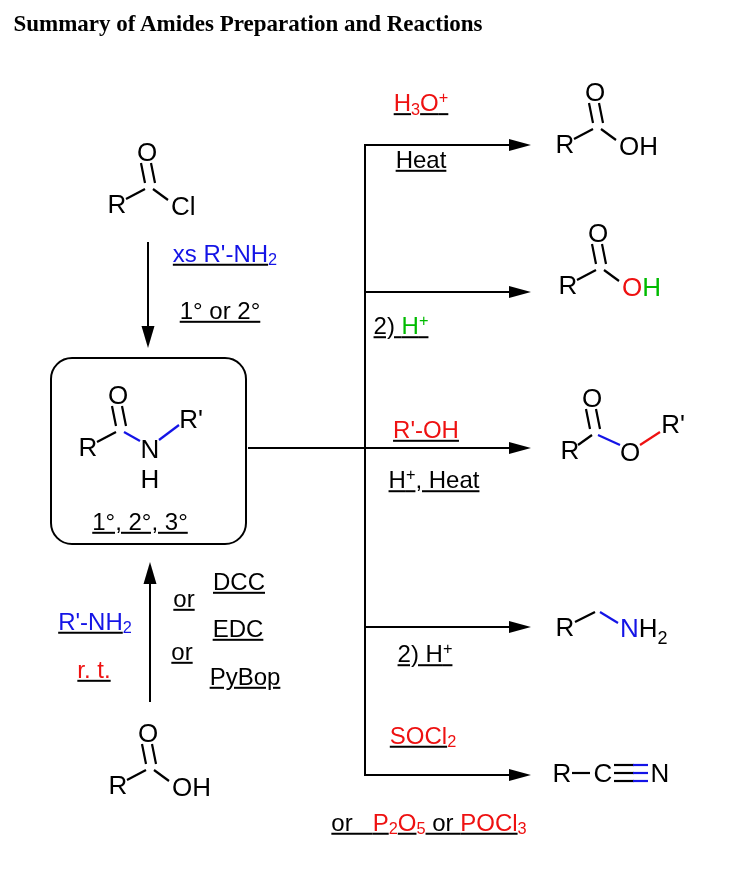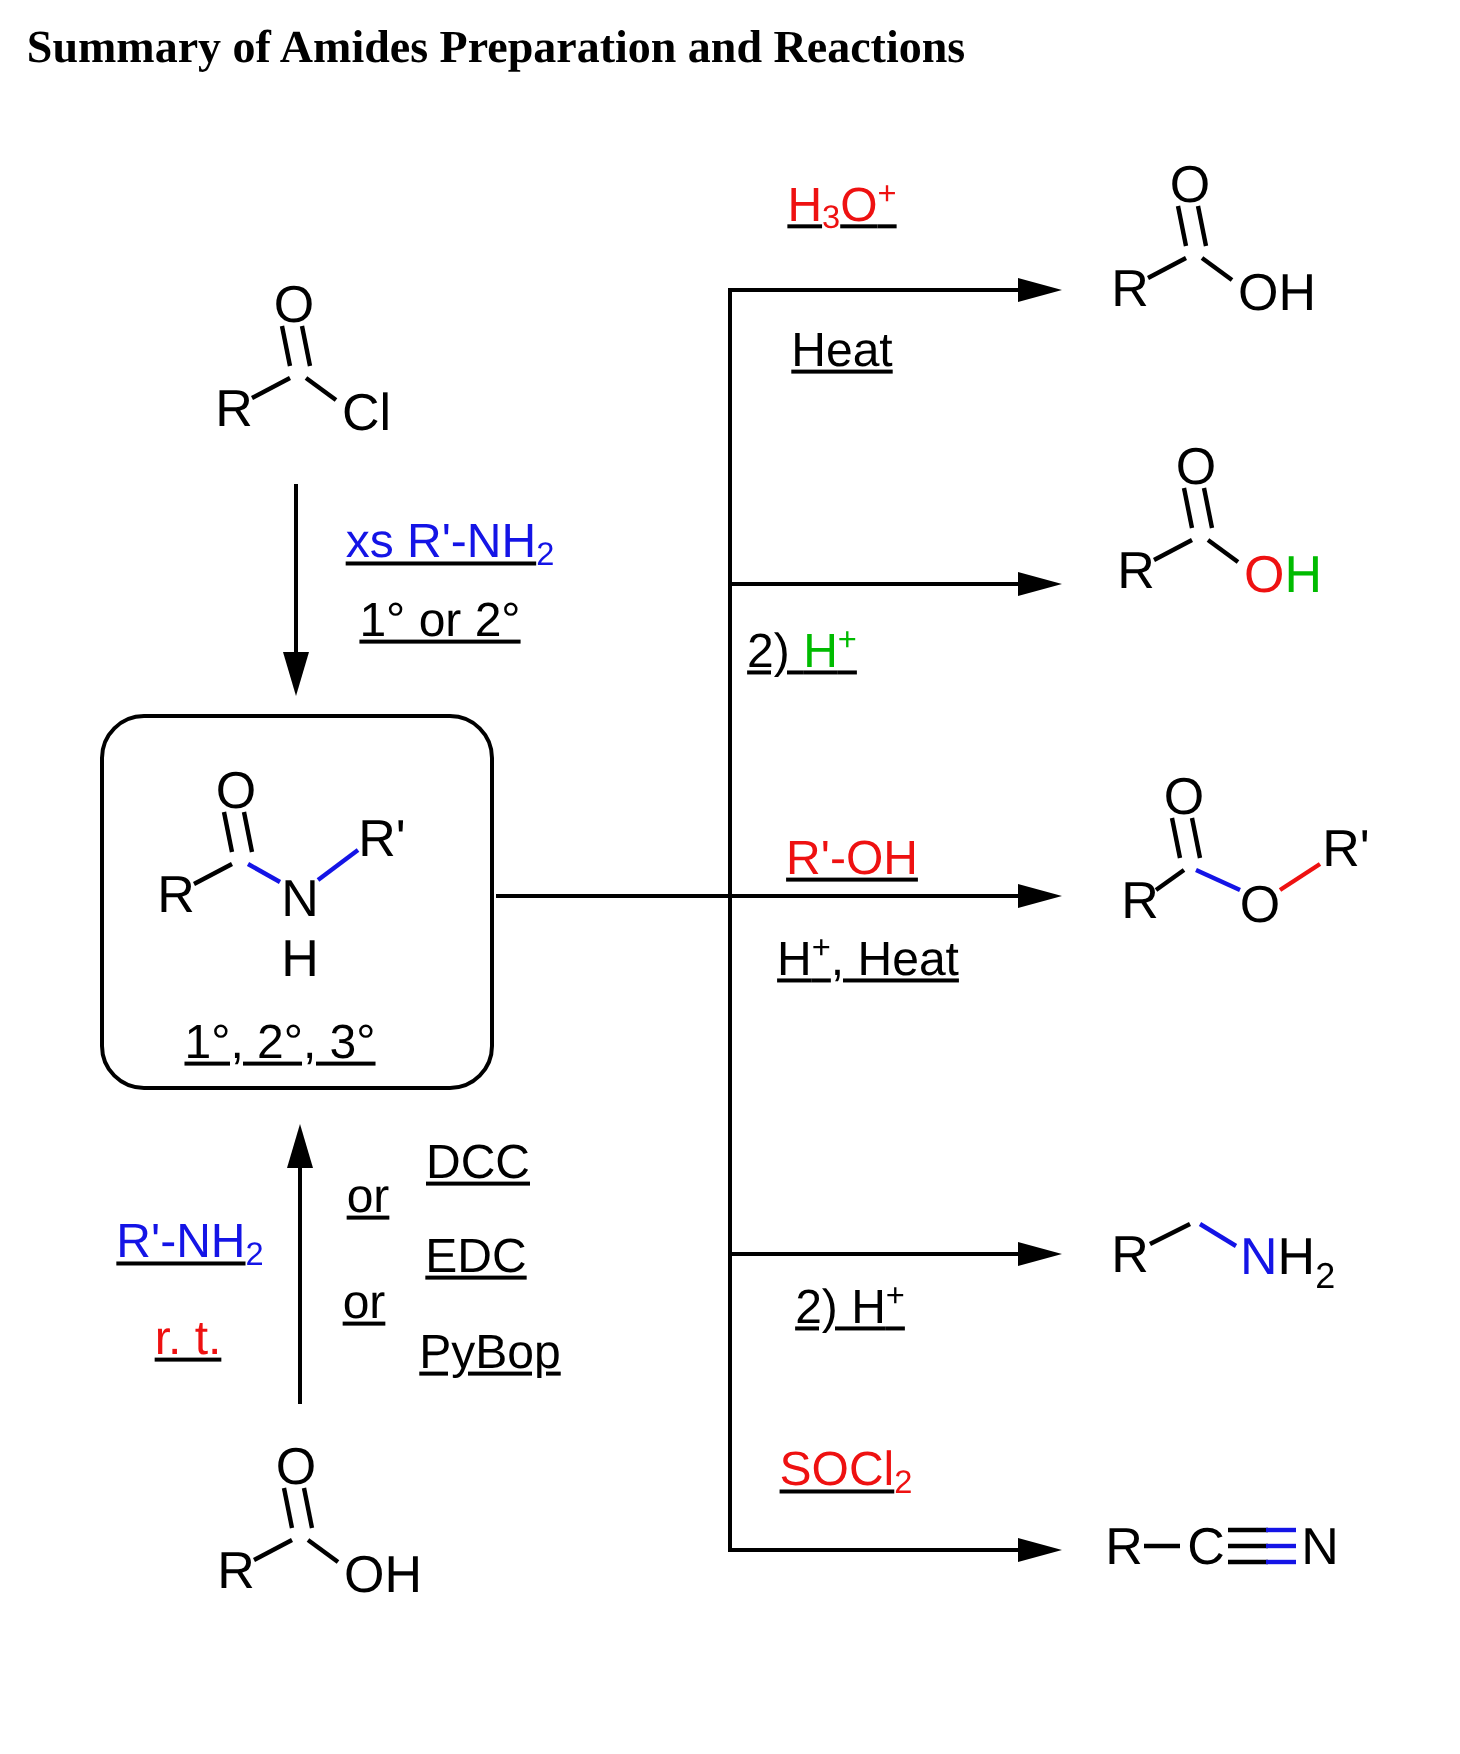--- a/index.html
+++ b/index.html
@@ -155,32 +155,33 @@
       <line x1="66" y1="29" x2="86" y2="29" stroke="#000"></line>
       <line x1="85" y1="13" x2="100" y2="13" stroke="#1414e6"></line>
       <line x1="85" y1="21" x2="100" y2="21" stroke="#1414e6"></line>
       <line x1="85" y1="29" x2="100" y2="29" stroke="#1414e6"></line>
     </g>
     <text x="14" y="30" text-anchor="middle">R</text>
     <text x="55" y="30" text-anchor="middle">C</text>
     <text x="112" y="30" text-anchor="middle" fill="#1414e6">N</text>
   </svg>
 
-  <div class="lbl" style="left:225px;top:273px"><span class="c-blue">xs R'-NH</span><span class="sub c-blue">2</span></div>
+  <div class="lbl" style="left:225px;top:255px"><span class="c-blue">xs R'-NH</span><span class="sub c-blue">2</span></div>
   <div class="lbl" style="left:220px;top:311px"><span>1° or 2°</span></div>
   <div class="lbl" style="left:140px;top:522px"><span>1°, 2°, 3°</span></div>
   <div class="lbl" style="left:95px;top:623px"><span class="c-blue">R'-NH</span><span class="sub c-blue">2</span></div>
   <div class="lbl" style="left:94px;top:670px"><span class="c-red">r. t.</span></div>
   <div class="lbl" style="left:184px;top:599px"><span>or</span></div>
   <div class="lbl" style="left:239px;top:582px"><span>DCC</span></div>
   <div class="lbl" style="left:238px;top:629px"><span>EDC</span></div>
   <div class="lbl" style="left:182px;top:652px"><span>or</span></div>
   <div class="lbl" style="left:245px;top:677px"><span>PyBop</span></div>
 
   <div class="lbl" style="left:421px;top:104px"><span class="c-red">H</span><span class="sub c-red">3</span><span class="c-red">O</span><span class="sup c-red">+</span></div>
-  <div class="lbl" style="left:421px;top:176px"><span>Heat</span></div>
+  <div class="lbl" style="left:421px;top:160px"><span>Heat</span></div>
   <div class="lbl" style="left:401px;top:326px"><span>2) </span><span class="c-green">H</span><span class="sup c-green">+</span></div>
   <div class="lbl" style="left:426px;top:430px"><span class="c-red">R'-OH</span></div>
   <div class="lbl" style="left:434px;top:480px"><span>H</span><span class="sup">+</span><span>, Heat</span></div>
   <div class="lbl" style="left:425px;top:654px"><span>2) H</span><span class="sup">+</span></div>
   <div class="lbl" style="left:423px;top:737px"><span class="c-red">SOCl</span><span class="sub c-red">2</span></div>
+  <div class="lbl" style="left:429px;top:824px"><span>or   </span><span class="c-red">P</span><span class="sub c-red">2</span><span class="c-red">O</span><span class="sub c-red">5</span><span> or </span><span class="c-red">POCl</span><span class="sub c-red">3</span></div>
 
 </div>
 
 </body></html>

